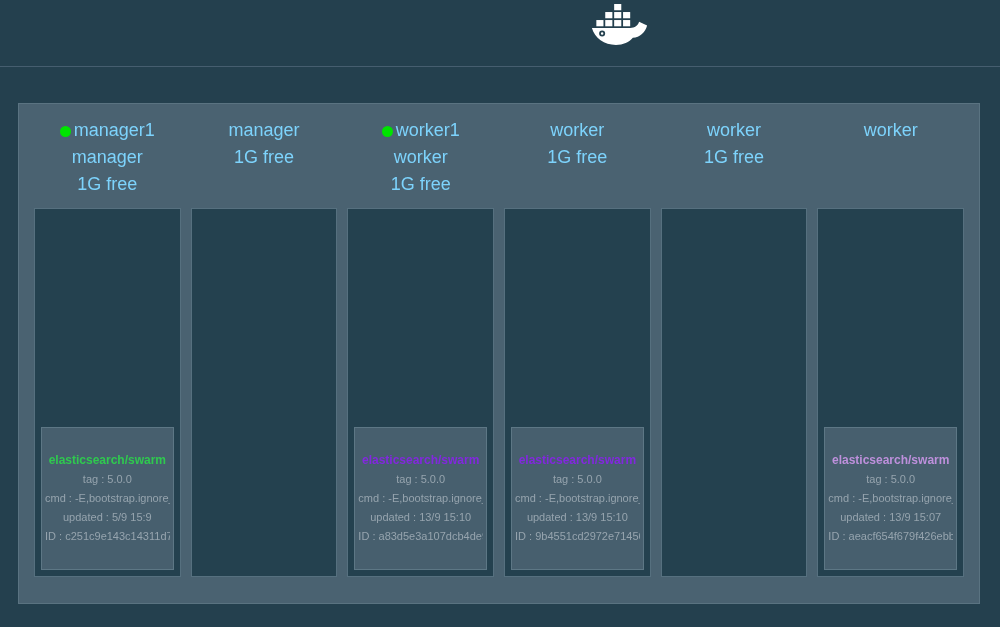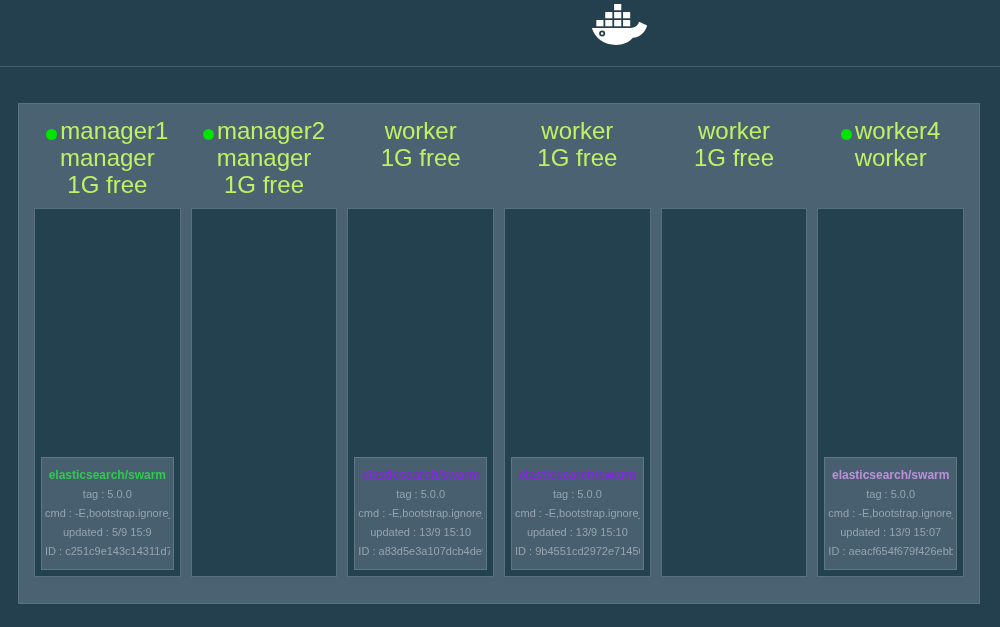--- a/index.html
+++ b/index.html
@@ -25,43 +25,43 @@
     background:#4A6271;
     border:1px solid #5A7381;
     box-sizing:border-box;
     padding:13px 15px 26px 15px;
     display:flex;
     gap:10px;
   }
   .node-col{flex:1;display:flex;flex-direction:column;min-width:0;}
   .node-head{
     text-align:center;
-    color:#bef264;
-    font-size:24px;
+    color:#7dd3fc;
+    font-size:18px;
     line-height:27px;
     height:81px;
   }
   .node-name{white-space:nowrap;}
   .status-dot{
     display:inline-block;width:11px;height:11px;border-radius:50%;
     background:#00E400;margin-right:3px;vertical-align:-1px;
   }
   .node-box{
     flex:1;
     margin-top:10px;
     background:#24414F;
     border:1px solid #56707F;
     display:flex;flex-direction:column;justify-content:flex-end;
     padding:6px;
     min-height:0;
   }
   .card{
     background:#475F6E;
     border:1px solid #5D7785;
-    padding:8px 3px;
+    padding:23px 3px;
     text-align:center;
     color:#96A4AE;
     font-size:11px;
     line-height:19px;
   }
   .card .line{white-space:nowrap;overflow:hidden;}
   .card .title{font-weight:bold;font-size:12px;}
 </style>
 </head>
 <body>
@@ -99,29 +99,29 @@
           <div class="line">tag : 5.0.0</div>
           <div class="line">cmd : -E,bootstrap.ignore_...</div>
           <div class="line">updated : 5/9 15:9</div>
           <div class="line">ID : c251c9e143c14311d7c...</div>
         </div>
       </div>
     </div>
 
     <div class="node-col">
       <div class="node-head">
-        <div class="node-name"><span class="status-dot" style="background-color: rgb(0, 228, 0);"></span><span>manager2</span></div>
         <div>manager</div>
         <div>1G free</div>
       </div>
       <div class="node-box"></div>
     </div>
 
     <div class="node-col">
       <div class="node-head">
+        <div class="node-name"><span class="status-dot" style="background-color: rgb(0, 228, 0);"></span><span>worker1</span></div>
         <div>worker</div>
         <div>1G free</div>
       </div>
       <div class="node-box">
         <div class="card">
           <div class="line title" style="color: rgb(130, 40, 222);">elasticsearch/swarm</div>
           <div class="line">tag : 5.0.0</div>
           <div class="line">cmd : -E,bootstrap.ignore_...</div>
           <div class="line">updated : 13/9 15:10</div>
           <div class="line">ID : a83d5e3a107dcb4de9...</div>
@@ -148,21 +148,20 @@
     <div class="node-col">
       <div class="node-head">
         <div>worker</div>
         <div>1G free</div>
       </div>
       <div class="node-box"></div>
     </div>
 
     <div class="node-col">
       <div class="node-head">
-        <div class="node-name"><span class="status-dot" style="background-color: rgb(0, 228, 0);"></span><span>worker4</span></div>
         <div>worker</div>
       </div>
       <div class="node-box">
         <div class="card">
           <div class="line title" style="color: rgb(190, 144, 220);">elasticsearch/swarm</div>
           <div class="line">tag : 5.0.0</div>
           <div class="line">cmd : -E,bootstrap.ignore_...</div>
           <div class="line">updated : 13/9 15:07</div>
           <div class="line">ID : aeacf654f679f426ebbf...</div>
         </div>

